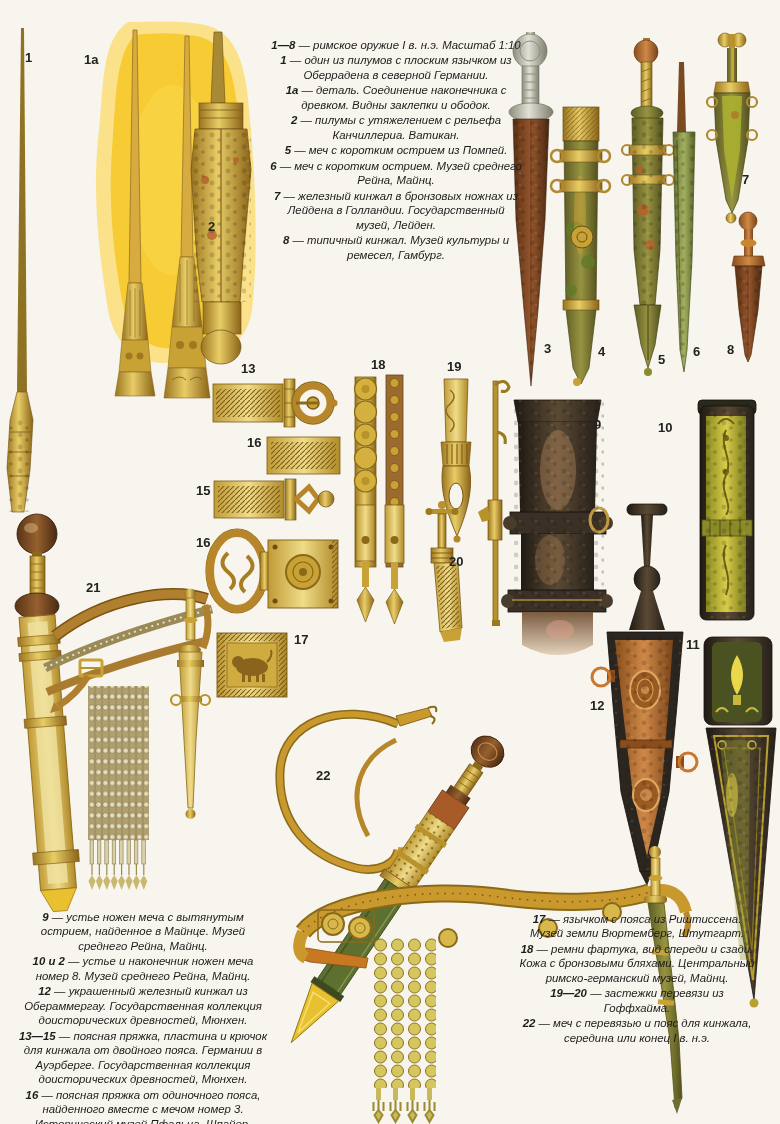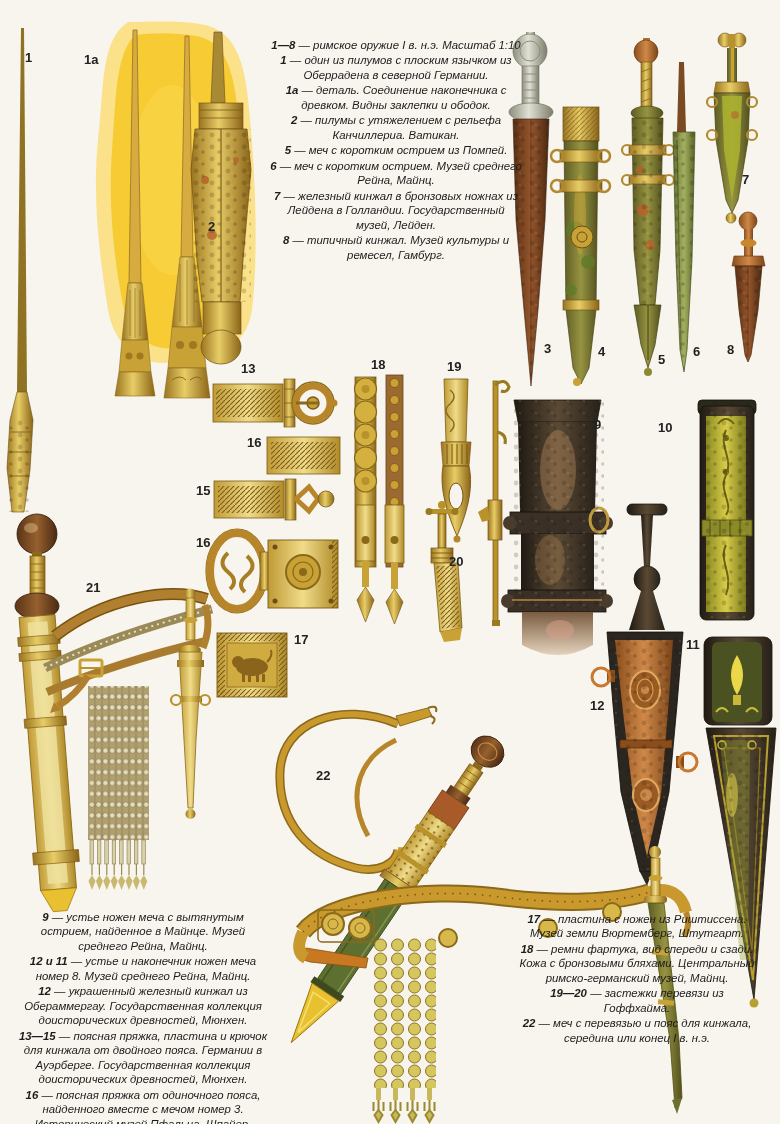--- a/index.html
+++ b/index.html
@@ -549,28 +549,28 @@
   <div class="cap"><b>1а</b> <span>— деталь. Соединение наконечника с древком. Видны заклепки и ободок.</span></div>
   <div class="cap"><b>2</b> <span>— пилумы с утяжелением с рельефа Канчиллериа. Ватикан.</span></div>
   <div class="cap"><b>5</b> <span>— меч с коротким острием из Помпей.</span></div>
   <div class="cap"><b>6</b> <span>— меч с коротким острием. Музей среднего Рейна, Майнц.</span></div>
   <div class="cap"><b>7</b> <span>— железный кинжал в бронзовых ножнах из Лейдена в Голландии. Государственный музей, Лейден.</span></div>
   <div class="cap"><b>8</b> <span>— типичный кинжал. Музей культуры и ремесел, Гамбург.</span></div>
 </div>
 
 <div class="cap-block" style="left:16px;top:910px;width:254px">
   <div class="cap"><b>9</b> <span>— устье ножен меча с вытянутым острием, найденное в Майнце. Музей среднего Рейна, Майнц.</span></div>
-  <div class="cap"><b>12 и 11</b> <span>— устье и наконечник ножен меча номер 8. Музей среднего Рейна, Майнц.</span></div>
+  <div class="cap"><b>10 и 2</b> <span>— устье и наконечник ножен меча номер 8. Музей среднего Рейна, Майнц.</span></div>
   <div class="cap"><b>12</b> <span>— украшенный железный кинжал из Обераммергау. Государственная коллекция доисторических древностей, Мюнхен.</span></div>
   <div class="cap"><b>13—15</b> <span>— поясная пряжка, пластина и крючок для кинжала от двойного пояса. Германии в Ауэрберге. Государственная коллекция доисторических древностей, Мюнхен.</span></div>
   <div class="cap"><b>16</b> <span>— поясная пряжка от одиночного пояса, найденного вместе с мечом номер 3. Исторический музей Пфальца, Шпайер.</span></div>
 </div>
 
 <div class="cap-block" style="left:517px;top:912px;width:240px">
-  <div class="cap"><b>17</b> <span>— пластина с ножен из Риштиссена. Музей земли Вюртемберг, Штутгарт.</span></div>
+  <div class="cap"><b>17</b> <span>— язычком с пояса из Риштиссена. Музей земли Вюртемберг, Штутгарт.</span></div>
   <div class="cap"><b>18</b> <span>— ремни фартука, вид спереди и сзади. Кожа с бронзовыми бляхами. Центральный римско-германский музей, Майнц.</span></div>
   <div class="cap"><b>19—20</b> <span>— застежки перевязи из Гоффхайма.</span></div>
   <div class="cap"><b>22</b> <span>— меч с перевязью и пояс для кинжала, середина или конец I в. н.э.</span></div>
 </div>
 
 <span class="flabel" style="left:25px;top:50px">1</span>
 <span class="flabel" style="left:84px;top:52px">1а</span>
 <span class="flabel" style="left:208px;top:219px">2</span>
 <span class="flabel" style="left:544px;top:341px">3</span>
 <span class="flabel" style="left:598px;top:344px">4</span>

